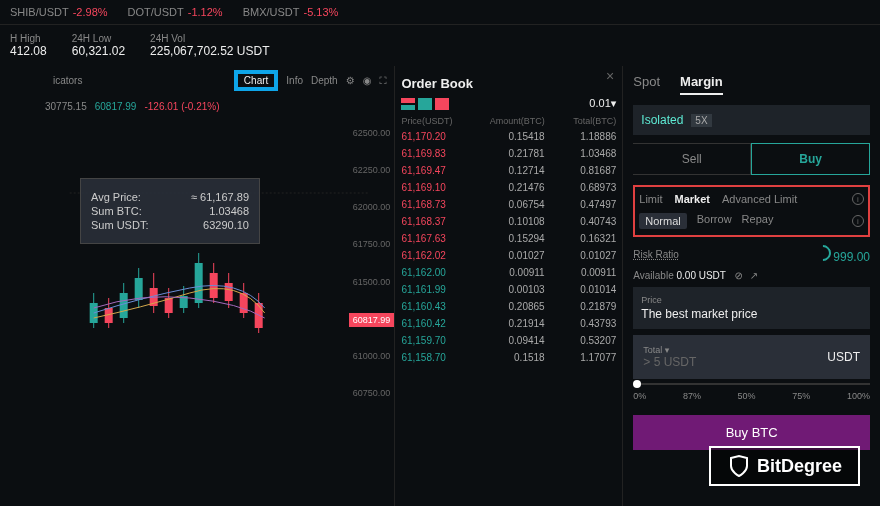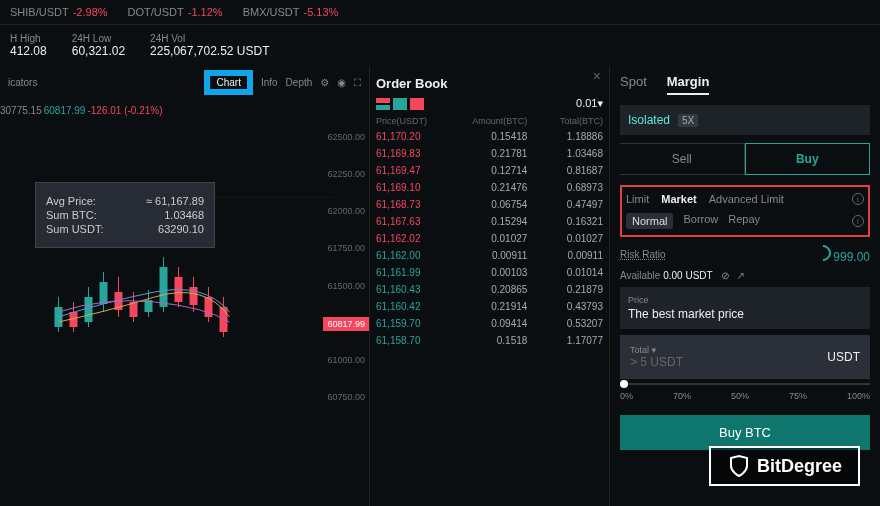--- a/index.html
+++ b/index.html
@@ -3,27 +3,27 @@
 <meta charset="utf-8">
 <style>
 * { margin: 0; padding: 0; box-sizing: border-box; }
 body { background: #0b0e11; color: #888; font-family: Arial, sans-serif; font-size: 12px; width: 880px; height: 506px; overflow: hidden; position: relative; }
 .top-bar { display: flex; gap: 20px; padding: 6px 10px; border-bottom: 1px solid #222; font-size: 11px; }
 .pair { display: flex; gap: 4px; }
 .neg { color: #f6465d; }
 .stats { display: flex; gap: 25px; padding: 8px 10px; font-size: 11px; }
 .stat-label { color: #888; font-size: 10px; }
 .stat-val { color: #eee; font-size: 12px; }
-.main { display: flex; height: 440px; }
+.main { display: flex; height: 440px; margin-left: 45px; }
 .chart-area { width: 370px; border-right: 1px solid #222; position: relative; }
 .chart-tabs { display: flex; justify-content: space-between; padding: 4px 8px; font-size: 10px; align-items: center; }
 .chart-tabs .left { color: #888; }
 .chart-tabs .right { display: flex; gap: 8px; align-items: center; }
 .chart-tabs .right span { color: #888; cursor: pointer; }
-.chart-price-line { padding: 6px 0; font-size: 10px; display: flex; gap: 2px; }
+.chart-price-line { padding: 6px 0; font-size: 10px; display: flex; gap: 8px; }
 .chart-price-line .o { color: #888; }
 .chart-price-line .g { color: #26a69a; }
 .chart-price-line .r { color: #f6465d; }
 .chart-canvas { position: relative; height: 280px; }
 .tooltip { position: absolute; top: 60px; left: 35px; background: rgba(40,45,55,0.95); padding: 10px; font-size: 11px; width: 180px; border: 1px solid #444; }
 .tooltip-row { display: flex; justify-content: space-between; margin: 2px 0; color: #ccc; }
 .price-scale { position: absolute; right: 4px; top: 10px; font-size: 9px; color: #666; display: flex; flex-direction: column; height: 270px; justify-content: space-between; }
 .price-badge { position: absolute; right: 0; top: 195px; background: #f6465d; color: #fff; padding: 2px 4px; font-size: 9px; }
 .orderbook { width: 240px; border-right: 1px solid #222; padding: 6px; position: relative; }
 .ob-close { position: absolute; right: 8px; top: 2px; color: #666; cursor: pointer; font-size: 14px; }
@@ -63,21 +63,21 @@
 .risk-val { color: #26a69a; font-size: 12px; }
 .avail { font-size: 10px; margin: 6px 0; color: #888; }
 .avail .v { color: #eee; }
 .input-box { background: #1e2329; padding: 8px; margin: 6px 0; }
 .input-label { font-size: 9px; color: #888; }
 .input-val { color: #eee; font-size: 12px; margin-top: 2px; }
 .total-box { background: #2a2f38; padding: 10px; display: flex; justify-content: space-between; align-items: center; margin: 6px 0; }
 .slider-row { display: flex; justify-content: space-between; font-size: 9px; margin-top: 12px; position: relative; }
 .slider-track { position: absolute; top: -8px; left: 0; right: 0; height: 2px; background: #333; }
 .slider-thumb { position: absolute; top: -11px; left: 0; width: 8px; height: 8px; background: #fff; border-radius: 50%; }
-.big-buy { background: #0f766e; color: #fff; text-align: center; padding: 10px; margin-top: 14px; font-size: 13px; cursor: pointer; }
+.big-buy { background: #701a75; color: #fff; text-align: center; padding: 10px; margin-top: 14px; font-size: 13px; cursor: pointer; }
 .logo-overlay { position: absolute; bottom: 20px; right: 20px; display: flex; align-items: center; gap: 6px; color: #fff; font-size: 18px; font-weight: bold; background: rgba(0,0,0,0.5); padding: 6px 16px; border: 2px solid #fff; }
 .info-icon { width: 12px; height: 12px; border-radius: 50%; border: 1px solid #666; display: inline-flex; align-items: center; justify-content: center; font-size: 8px; color: #666; }
 svg.candles { width: 100%; height: 100%; }
 .gauge { display: inline-block; width: 16px; height: 16px; border: 2px solid #26a69a; border-left-color: transparent; border-bottom-color: transparent; border-radius: 50%; transform: rotate(45deg); }
 </style>
 </head>
 <body>
 
 <div class="top-bar">
   <div class="pair">
@@ -107,21 +107,21 @@
       <div class="stat-label">24H Vol</div>
       <div class="stat-val">225,067,702.52 USDT</div>
     </div>
 </div>
 
 <div class="main">
   <div class="chart-area">
     <div class="chart-tabs">
       <span class="left">icators</span>
       <div class="right">
-        <span style="color:#eee;border:6px solid #0ea5e9;padding:1px 6px;">Chart</span>
+        <span style="color:#eee;border:4px solid #0ea5e9;padding:1px 6px;">Chart</span>
         <span>Info</span>
         <span>Depth</span>
         <span>⚙</span>
         <span>◉</span>
         <span>⛶</span>
       </div>
     </div>
     <div class="chart-price-line">
       <span class="o">30775.15</span>
       <span class="g">60817.99</span>
@@ -231,20 +231,25 @@
           <span>61,169.10</span>
           <span>0.21476</span>
           <span>0.68973</span>
         </div>
         <div class="ob-row ob-ask">
           <span>61,168.73</span>
           <span>0.06754</span>
           <span>0.47497</span>
         </div>
         <div class="ob-row ob-ask">
+          <span>61,168.37</span>
+          <span>0.10108</span>
+          <span>0.40743</span>
+        </div>
+        <div class="ob-row ob-ask">
           <span>61,167.63</span>
           <span>0.15294</span>
           <span>0.16321</span>
         </div>
         <div class="ob-row ob-ask">
           <span>61,162.02</span>
           <span>0.01027</span>
           <span>0.01027</span>
         </div>
       </div>
@@ -330,21 +335,21 @@
       <div>
         <div class="input-label"><span>Total</span> <span>▾</span></div>
         <div style="color:#666;">&gt; 5 USDT</div>
       </div>
       <div style="color:#eee;">USDT</div>
     </div>
     <div class="slider-row">
       <div class="slider-track"></div>
       <div class="slider-thumb"></div>
       <span>0%</span>
-      <span>70%</span>
+      <span>87%</span>
       <span>50%</span>
       <span>75%</span>
       <span>100%</span>
     </div>
     <div class="big-buy">Buy BTC</div>
   </div>
 </div>
 
 <div class="logo-overlay">
   <svg width="24" height="24" viewBox="0 0 24 24">

